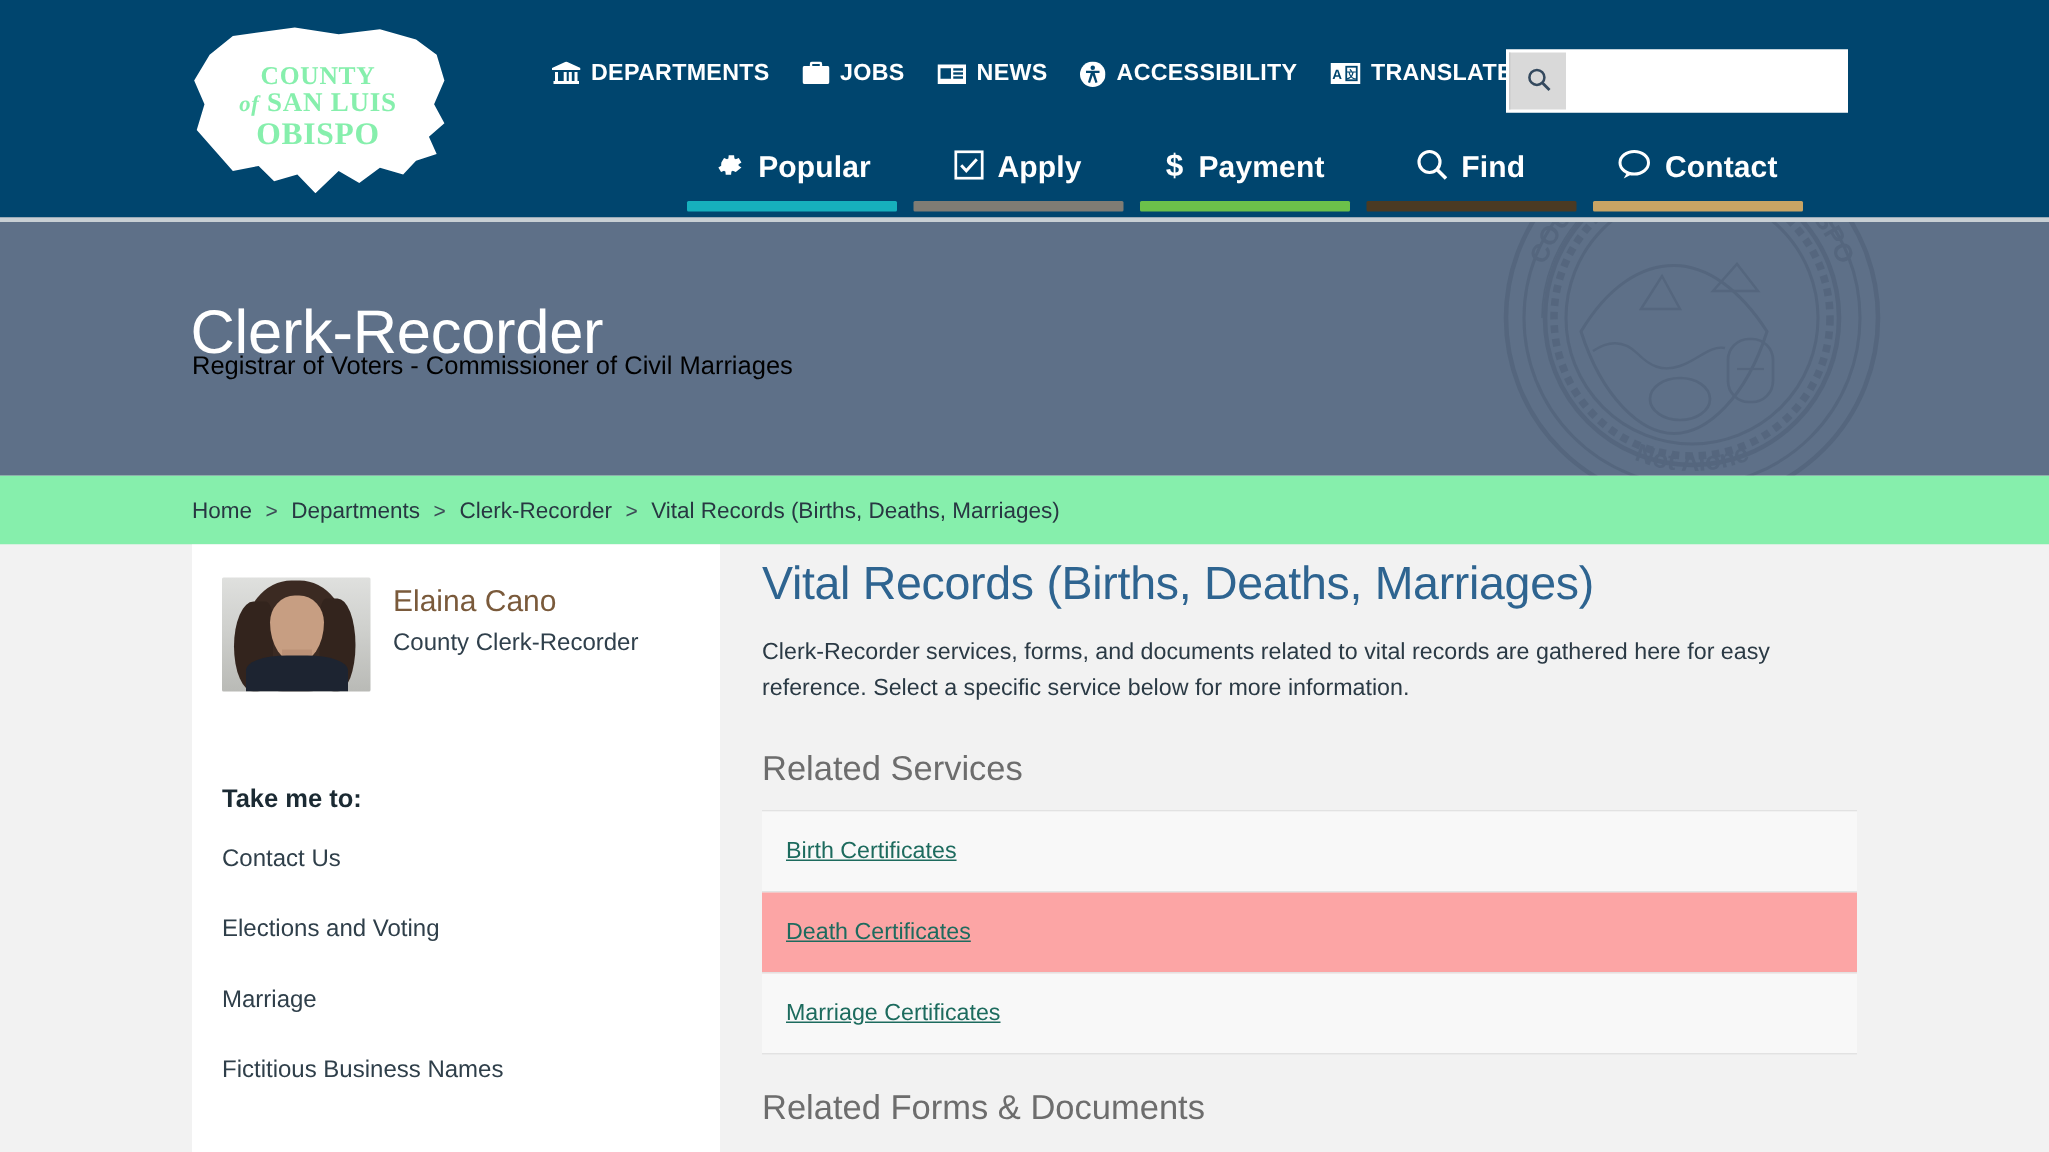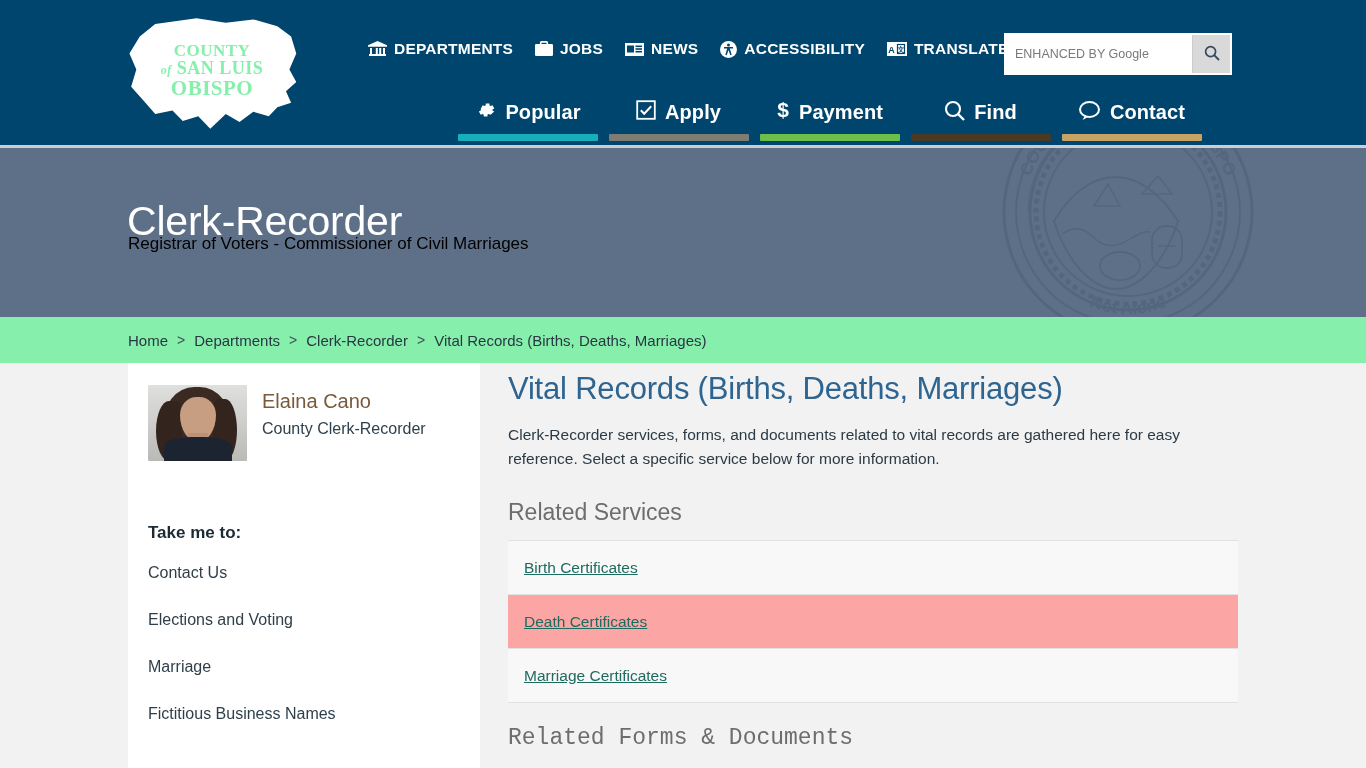--- a/index.html
+++ b/index.html
@@ -51,21 +51,21 @@
     top: 26px;
     text-align: center;
     color: #86efac;
     font-family: "Liberation Serif", "DejaVu Serif", serif;
     font-weight: bold;
     line-height: 1.02;
     letter-spacing: 0.5px;
   }
   .logo-l1 { font-size: 17px; }
   .logo-l2 { font-size: 18px; }
-  .logo-l2 .small { font-size: 12px; font-style: italic; }
+  .logo-l2 .small { font-size: 15px; font-style: italic; }
   .logo-l3 { font-size: 21px; }
 
   
   .util-nav {
     position: absolute;
     left: 368px;
     top: 40px;
     display: flex;
     align-items: center;
     gap: 22px;
@@ -356,21 +356,20 @@
   }
   .svc-row.alt { background: #fca5a5; }
   .svc-link {
     color: #1d6b5e;
     font-size: 15.5px;
     text-decoration: underline;
     cursor: pointer;
   }
   .section-head.cut {
     margin-top: 22px;
-    font-family: Liberation Mono, monospace;
   }
 </style>
 </head>
 <body>
 
 <header class="site-header">
   <div class="header-inner">
 
     <a class="logo-wrap" href="#">
       <div class="logo-shape"></div>
@@ -427,21 +426,20 @@
               <text x="4.5" y="10.5" font-family="Liberation Sans, sans-serif" font-size="9" font-weight="bold" fill="#00456e" text-anchor="middle">A</text>
               <rect x="10.5" y="2.5" width="7" height="9" fill="none" stroke="#00456e" stroke-width="1.2"></rect>
               <text x="14" y="10" font-family="Liberation Sans, sans-serif" font-size="7" fill="#00456e" text-anchor="middle">文</text>
             </svg>
         </span>
         <span>TRANSLATE</span>
       </a>
     </nav>
 
     <div class="search-box">
-      <input class="search-input" type="text" placeholder="ENHANCED BY Google" style="">
       <button class="search-btn">
         <span>
           <svg width="16" height="16" viewBox="0 0 16 16">
               <circle cx="6.6" cy="6.6" r="5" fill="none" stroke="#34495e" stroke-width="1.7"></circle>
               <line x1="10.2" y1="10.2" x2="15" y2="15" stroke="#34495e" stroke-width="1.9"></line>
             </svg>
         </span>
       </button>
     </div>
 

